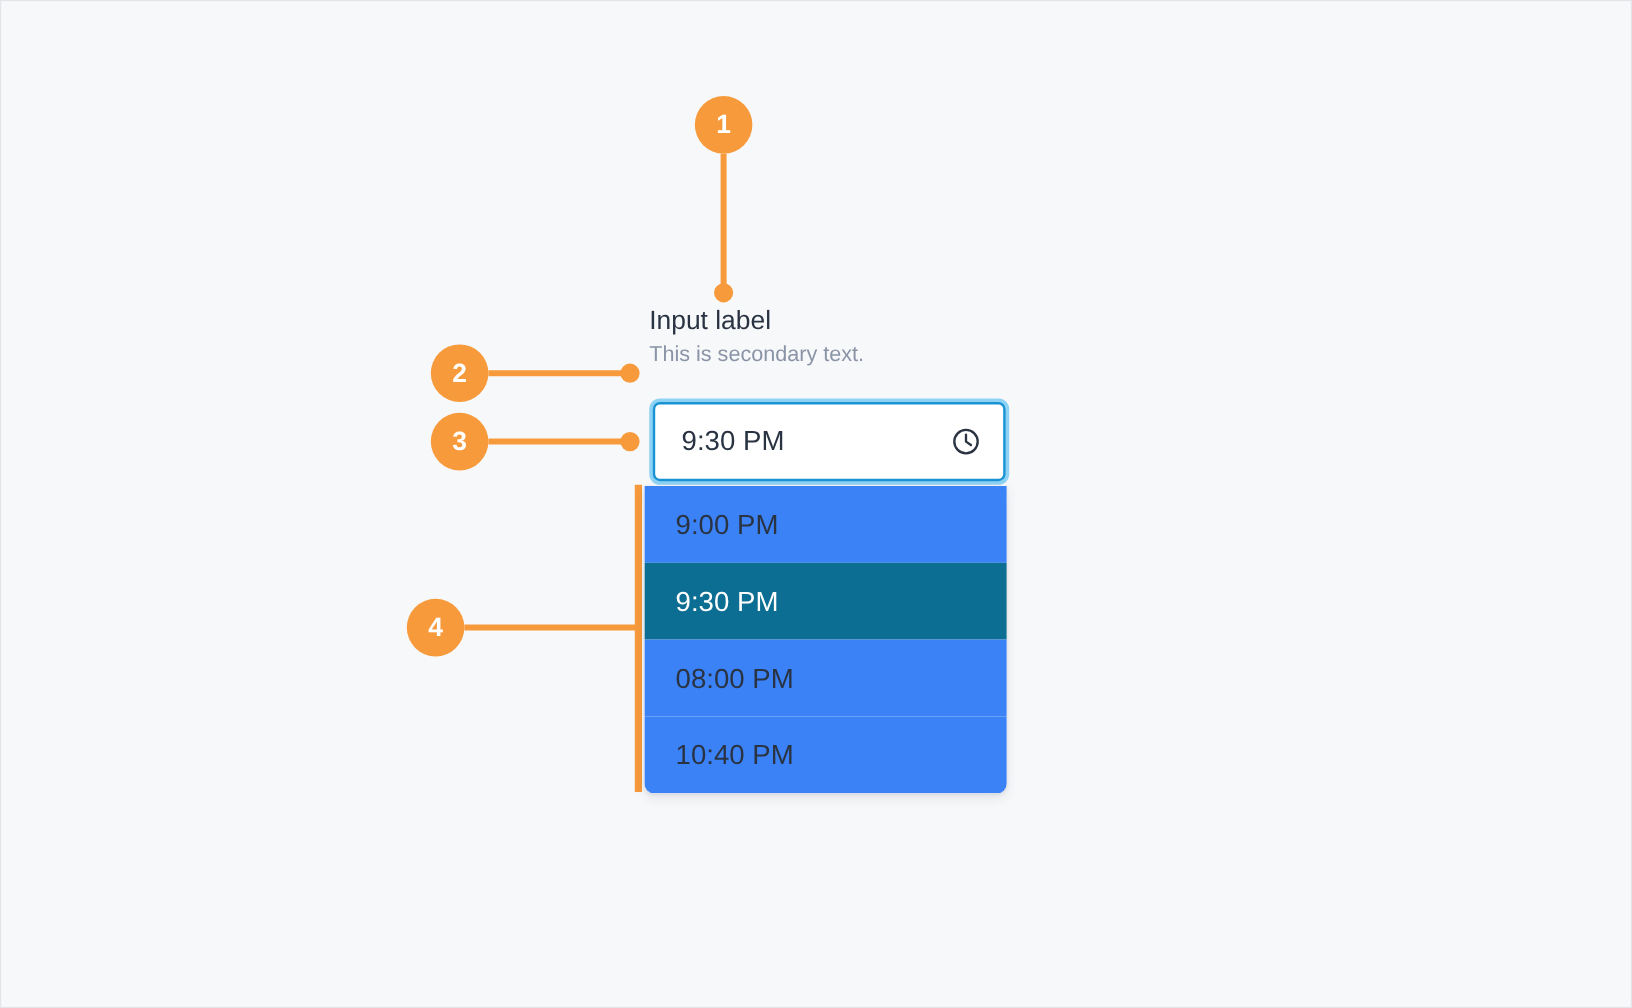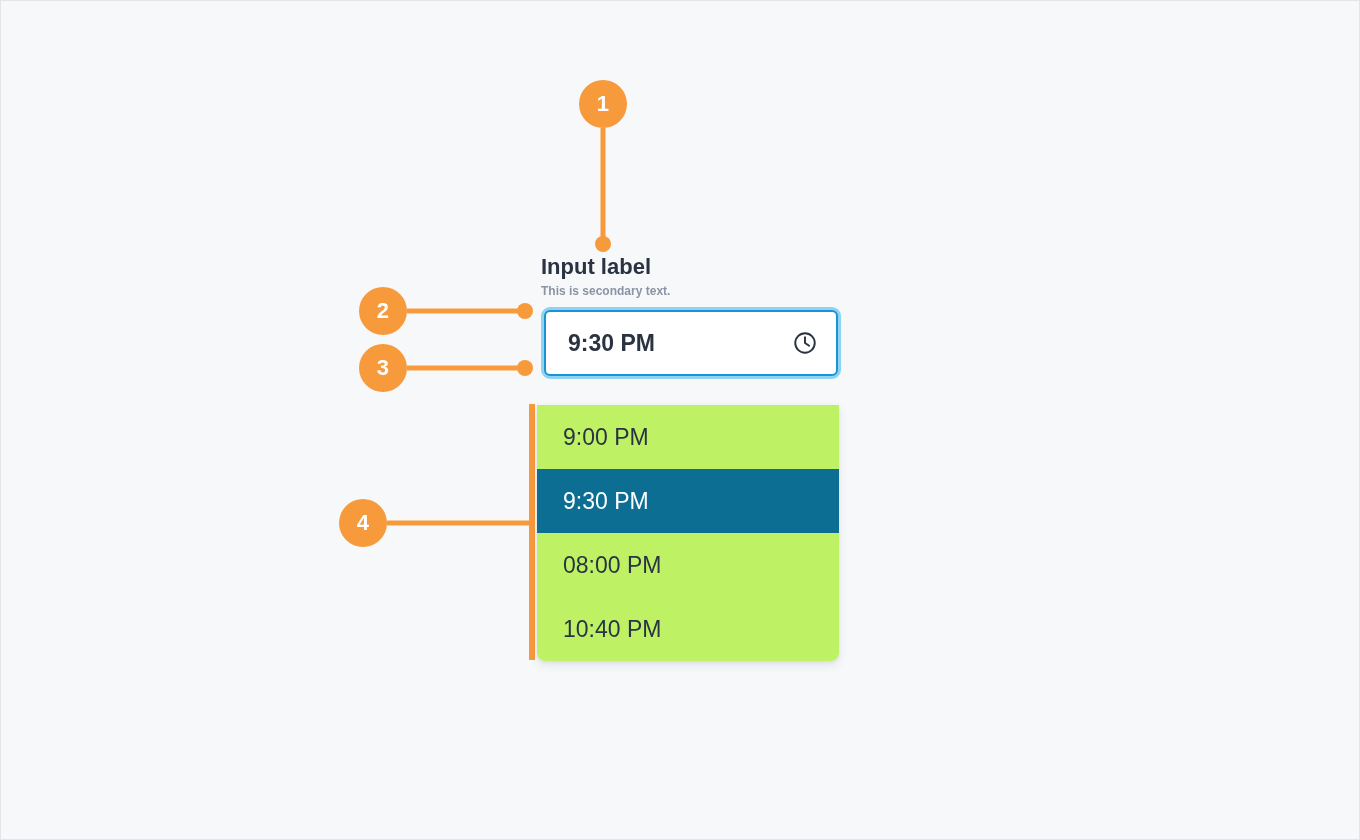--- a/index.html
+++ b/index.html
@@ -52,36 +52,35 @@
   #badge-2 { left: 358px; top: 286px; }
   #badge-3 { left: 358px; top: 343px; }
   #badge-4 { left: 338px; top: 498px; }
 
   
   .field-group {
     position: absolute;
     left: 540px;
     top: 252px;
     width: 300px;
-    font-weight: bold;
   }
 
   .input-label {
     font-size: 22px;
     color: #2a3342;
     line-height: 1.25;
     margin: 0 0 3px 0;
     white-space: nowrap;
   }
 
   .helper-text {
-    font-size: 12px;
+    font-size: 18px;
     color: #8a94a6;
     line-height: 1.3;
-    margin: 0 0 8px 0;
+    margin: 0 0 25px 0;
     white-space: nowrap;
   }
 
   
   .input-wrap {
     position: relative;
     width: 300px;
     box-sizing: border-box;
     border: 3px solid #8fd3f4;
     border-radius: 9px;
@@ -133,21 +132,21 @@
   }
 
   .dd-item {
     height: 64px;
     display: flex;
     align-items: center;
     padding-left: 26px;
     font-size: 23px;
     color: #2a3342;
     box-sizing: border-box;
-    background: #bef264;
+    background: #3b82f6;
   }
 
   .dd-item.selected {
     background: #0c6e92;
     color: #ffffff;
   }
 </style>
 </head>
 <body>
 

